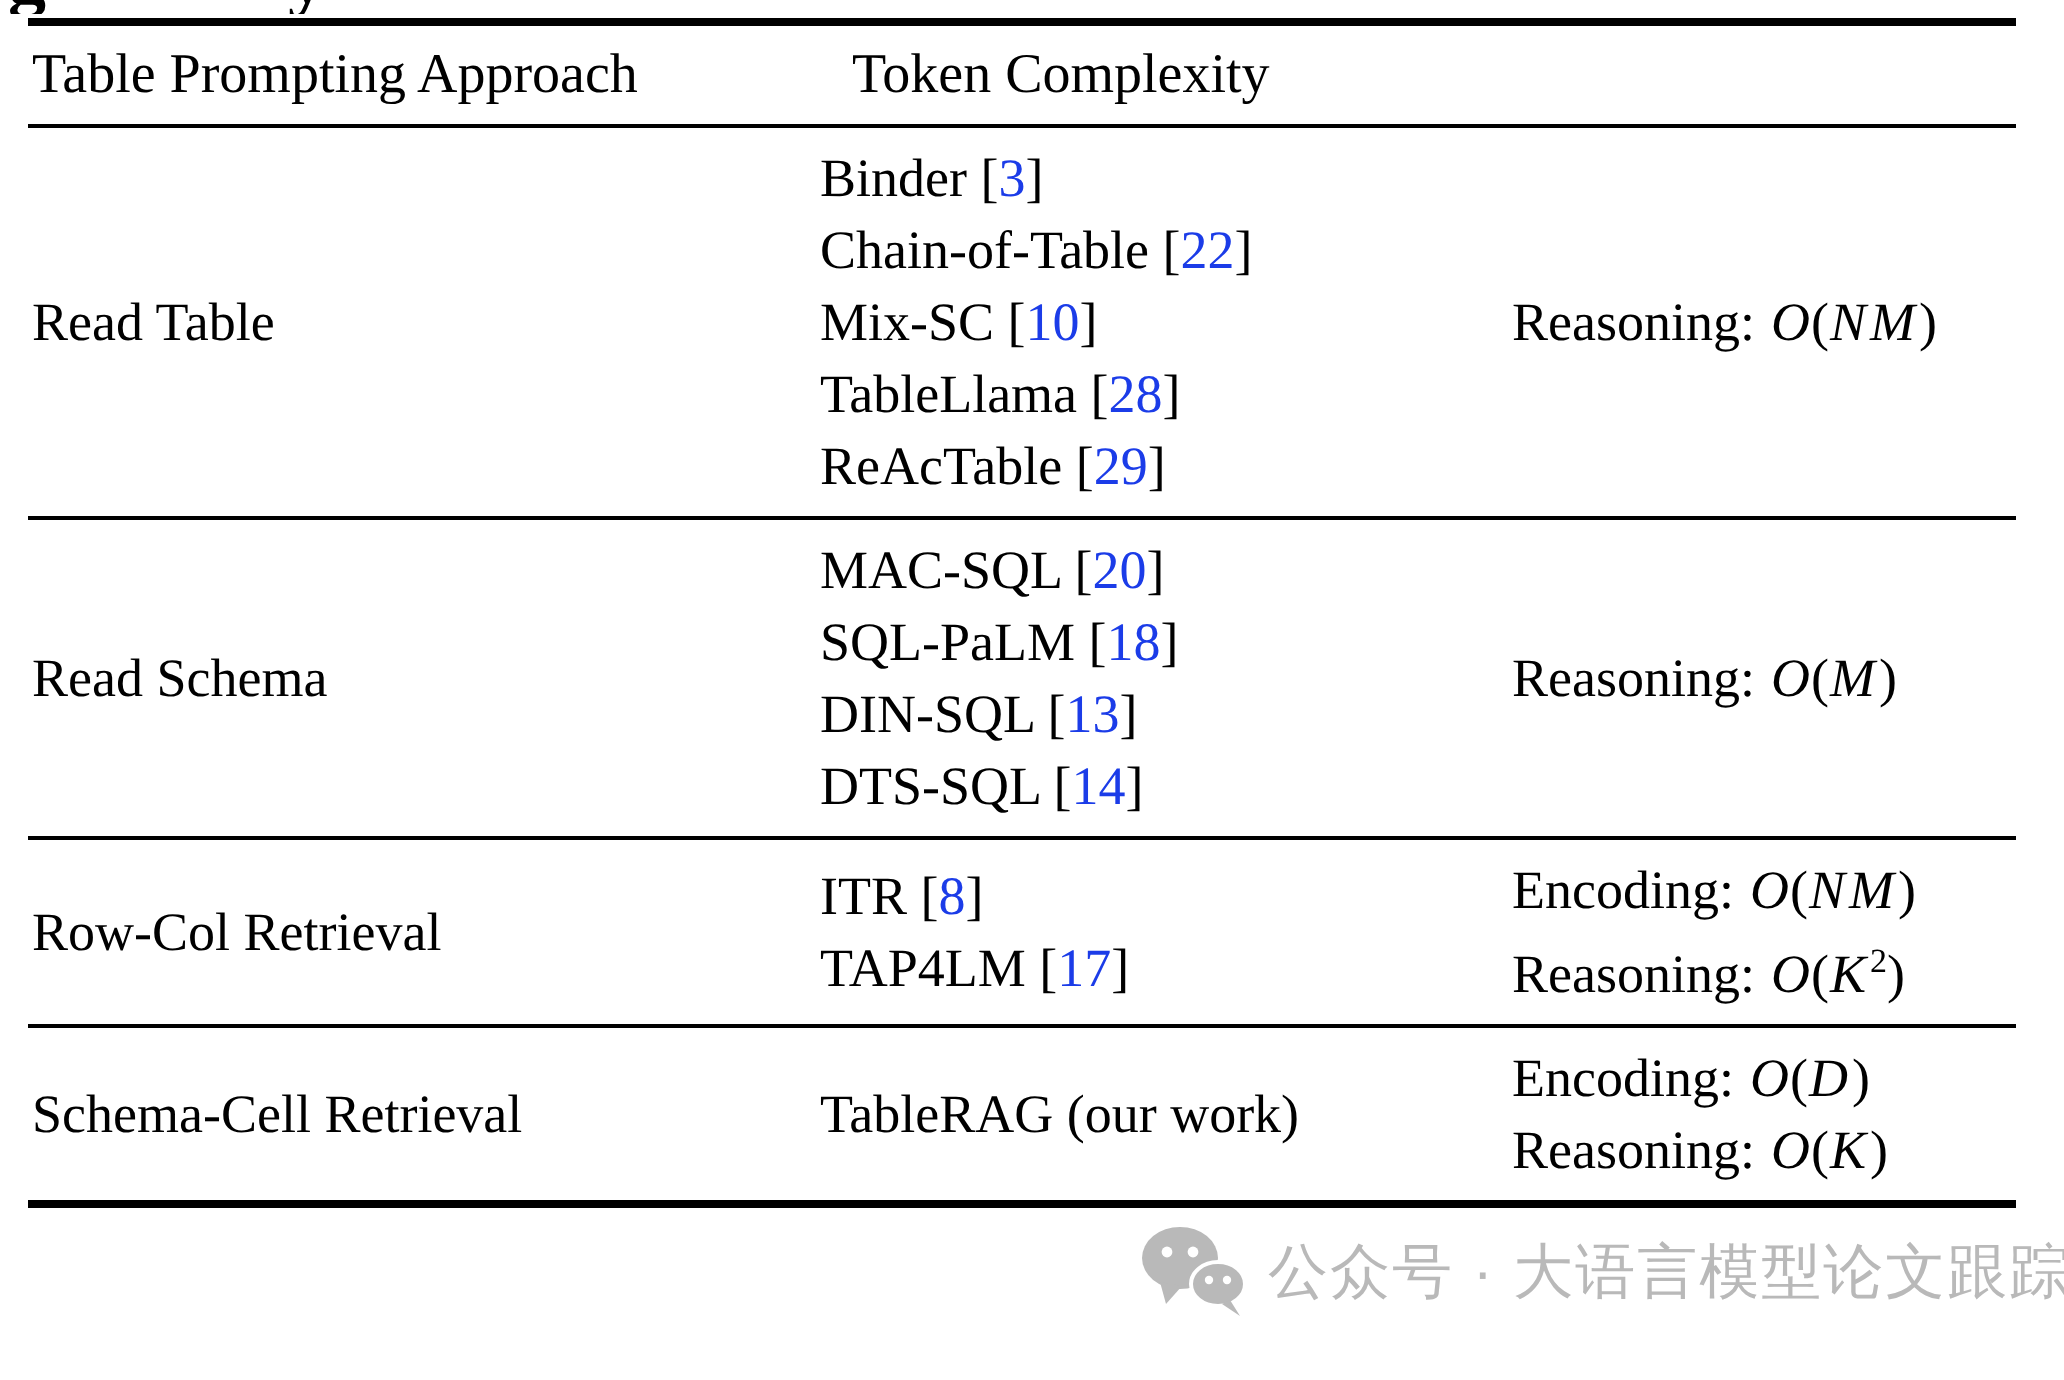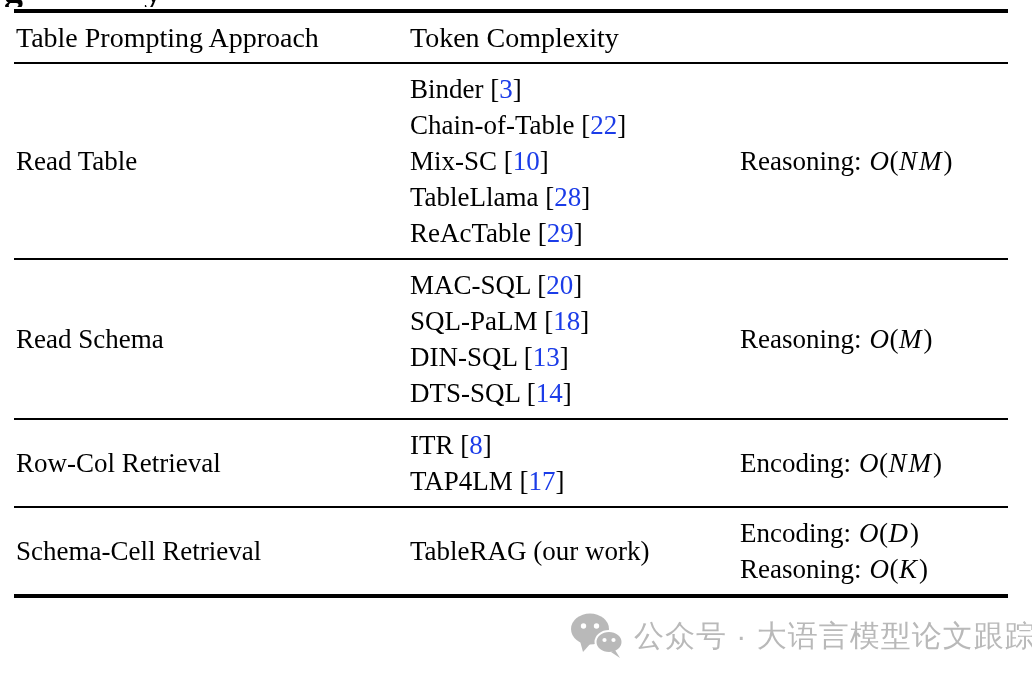--- a/index.html
+++ b/index.html
@@ -11,21 +11,21 @@
         font-family:"Liberation Serif",serif;}
   .frag.f1{left:4px;}
   .frag.f2{left:144px;}
   #content{position:absolute;top:9px;left:0;right:10px;z-index:1;}
   .rule{margin:0 14px;background:#000;}
   .rule.thick{height:4px;}
   .rule.thin{height:2px;}
   .header-row{display:flex;align-items:center;height:49px;padding-left:16px;font-size:28px;}
   .col-a{width:394px;}
   .col-m{width:330px;}
-  .col-c{flex:1;}
+  .col-c{flex:1;margin-left:16px;}
   .section-row{display:flex;align-items:center;padding:7px 0 7px 16px;}
   .approach,.method-line,.comp-line{font-size:27px;line-height:36px;white-space:nowrap;}
   .cite{color:var(--cite,#1b3ce8);}
   .math{margin-left:8px;letter-spacing:0.5px;}
   .mi{font-style:italic;}
   .mi.arg{letter-spacing:2px;text-align:center;}
   .math sup{font-size:17px;letter-spacing:0;}
   .watermark{position:absolute;left:570px;top:612px;z-index:0;display:flex;align-items:center;
              gap:10px;color:var(--wm,#b9b9b9);font-family:"Liberation Sans",sans-serif;
              font-size:30px;white-space:nowrap;letter-spacing:1px;}
@@ -100,20 +100,21 @@
         <div class="section-row">
           <div class="col-a">
             <div class="approach">Row-Col Retrieval</div>
           </div>
           <div class="col-m">
             <div class="method-line"><span>ITR</span> [<span class="cite">8</span>]</div>
             <div class="method-line"><span>TAP4LM</span> [<span class="cite">17</span>]</div>
           </div>
           <div class="col-c">
             <div class="comp-line"><span>Encoding:</span><span class="math"><span class="mi">O</span>(<span class="mi arg">NM</span>)</span></div>
+            <div class="comp-line"><span>Reasoning:</span><span class="math"><span class="mi">O</span>(<span class="mi arg">K</span><sup>2</sup>)</span></div>
           </div>
         </div>
         <div class="rule thin"></div>
         <div class="section-row">
           <div class="col-a">
             <div class="approach">Schema-Cell Retrieval</div>
           </div>
           <div class="col-m">
             <div class="method-line"><span>TableRAG (our work)</span></div>
           </div>

